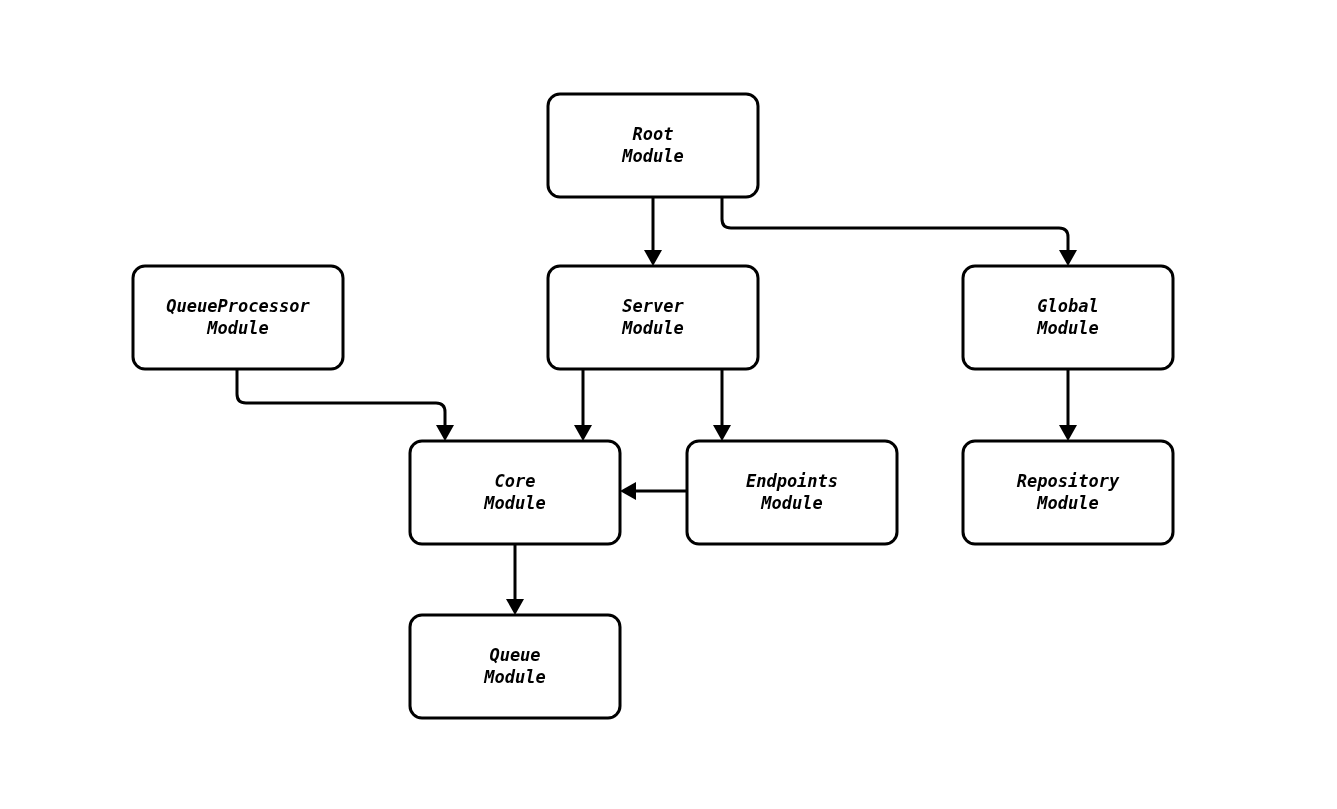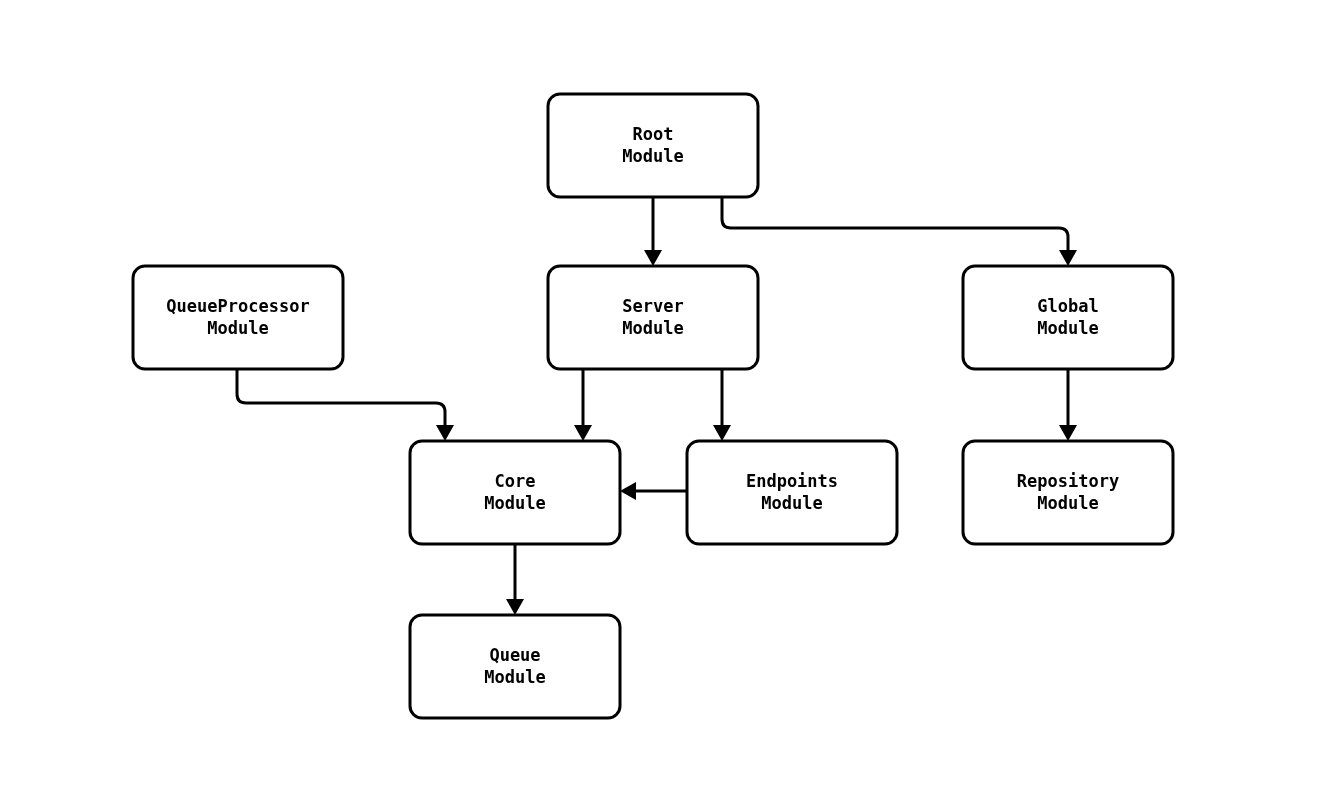--- a/index.html
+++ b/index.html
@@ -12,20 +12,21 @@
     width: 1337px;
     height: 809px;
     font-family: "DejaVu Sans Mono", "Liberation Mono", monospace;
     overflow: hidden;
   }
   #diagram-root {
     position: relative;
     width: 1337px;
     height: 792px;
     background: #ffffff;
+    font-style: italic;
   }
   svg.diagram-canvas {
     display: block;
     width: 1337px;
     height: 809px;
     background: #ffffff;
   }
   .node-box {
     fill: #ffffff;
     stroke: #000000;

